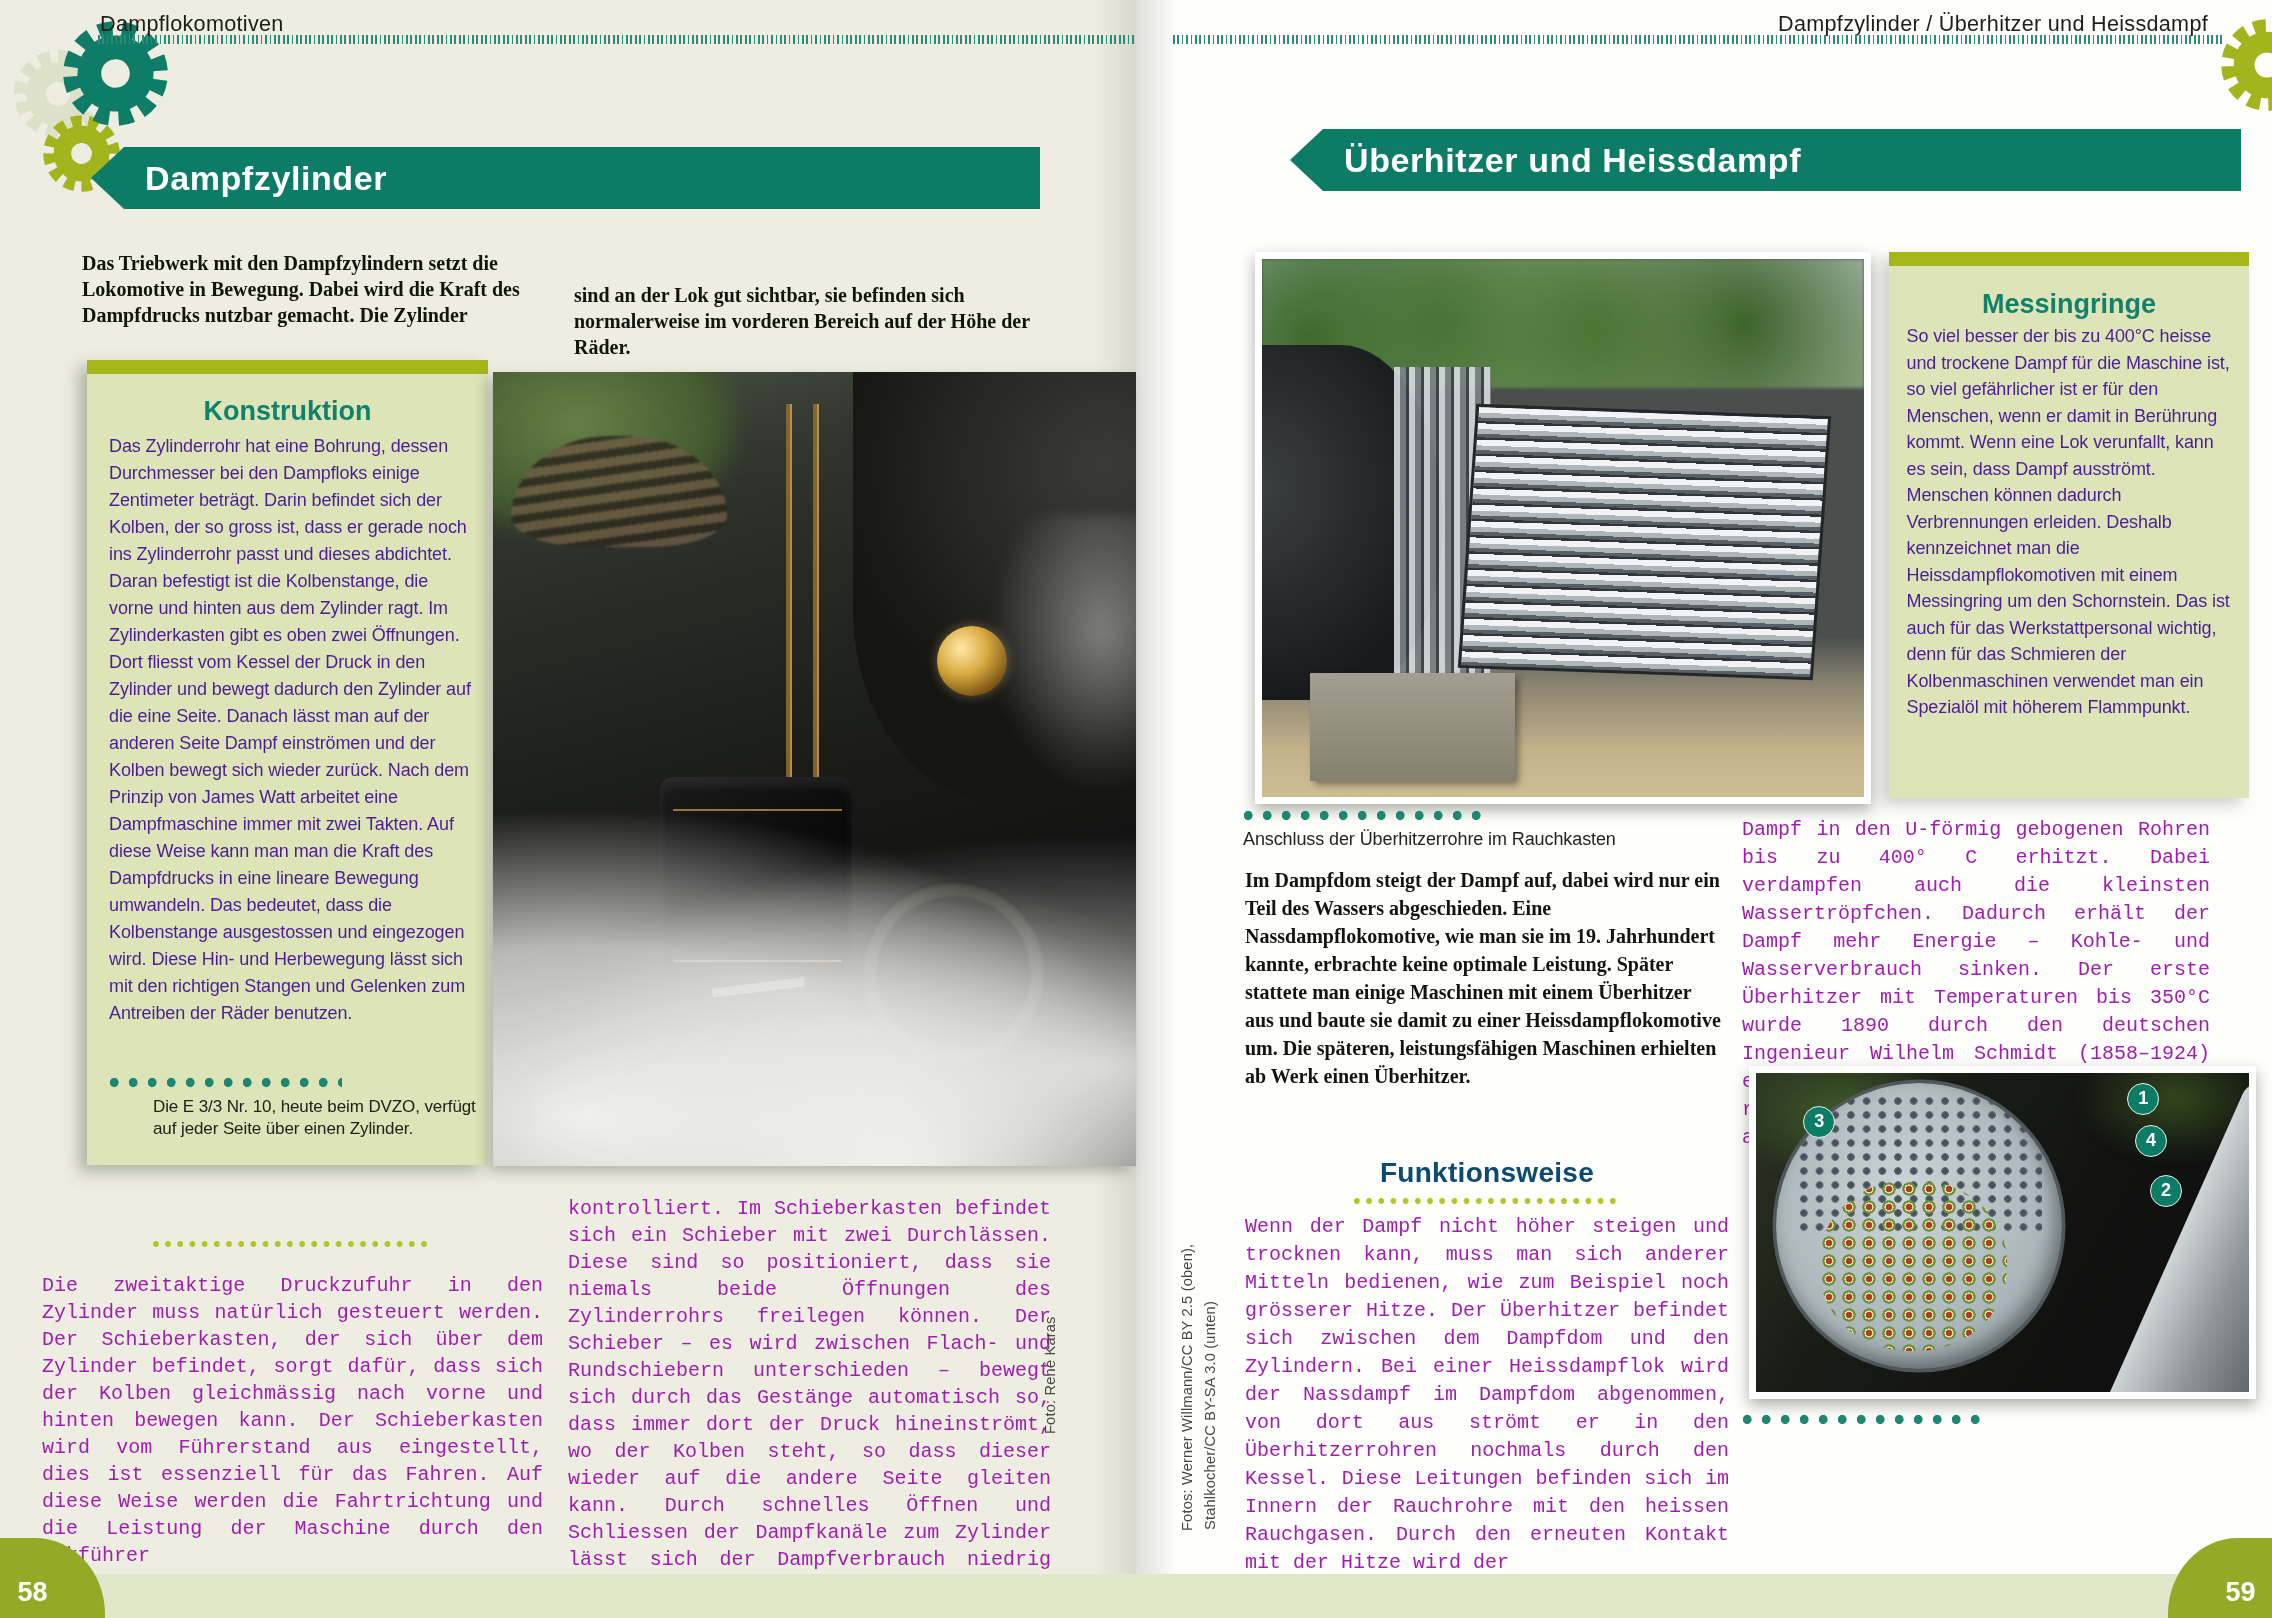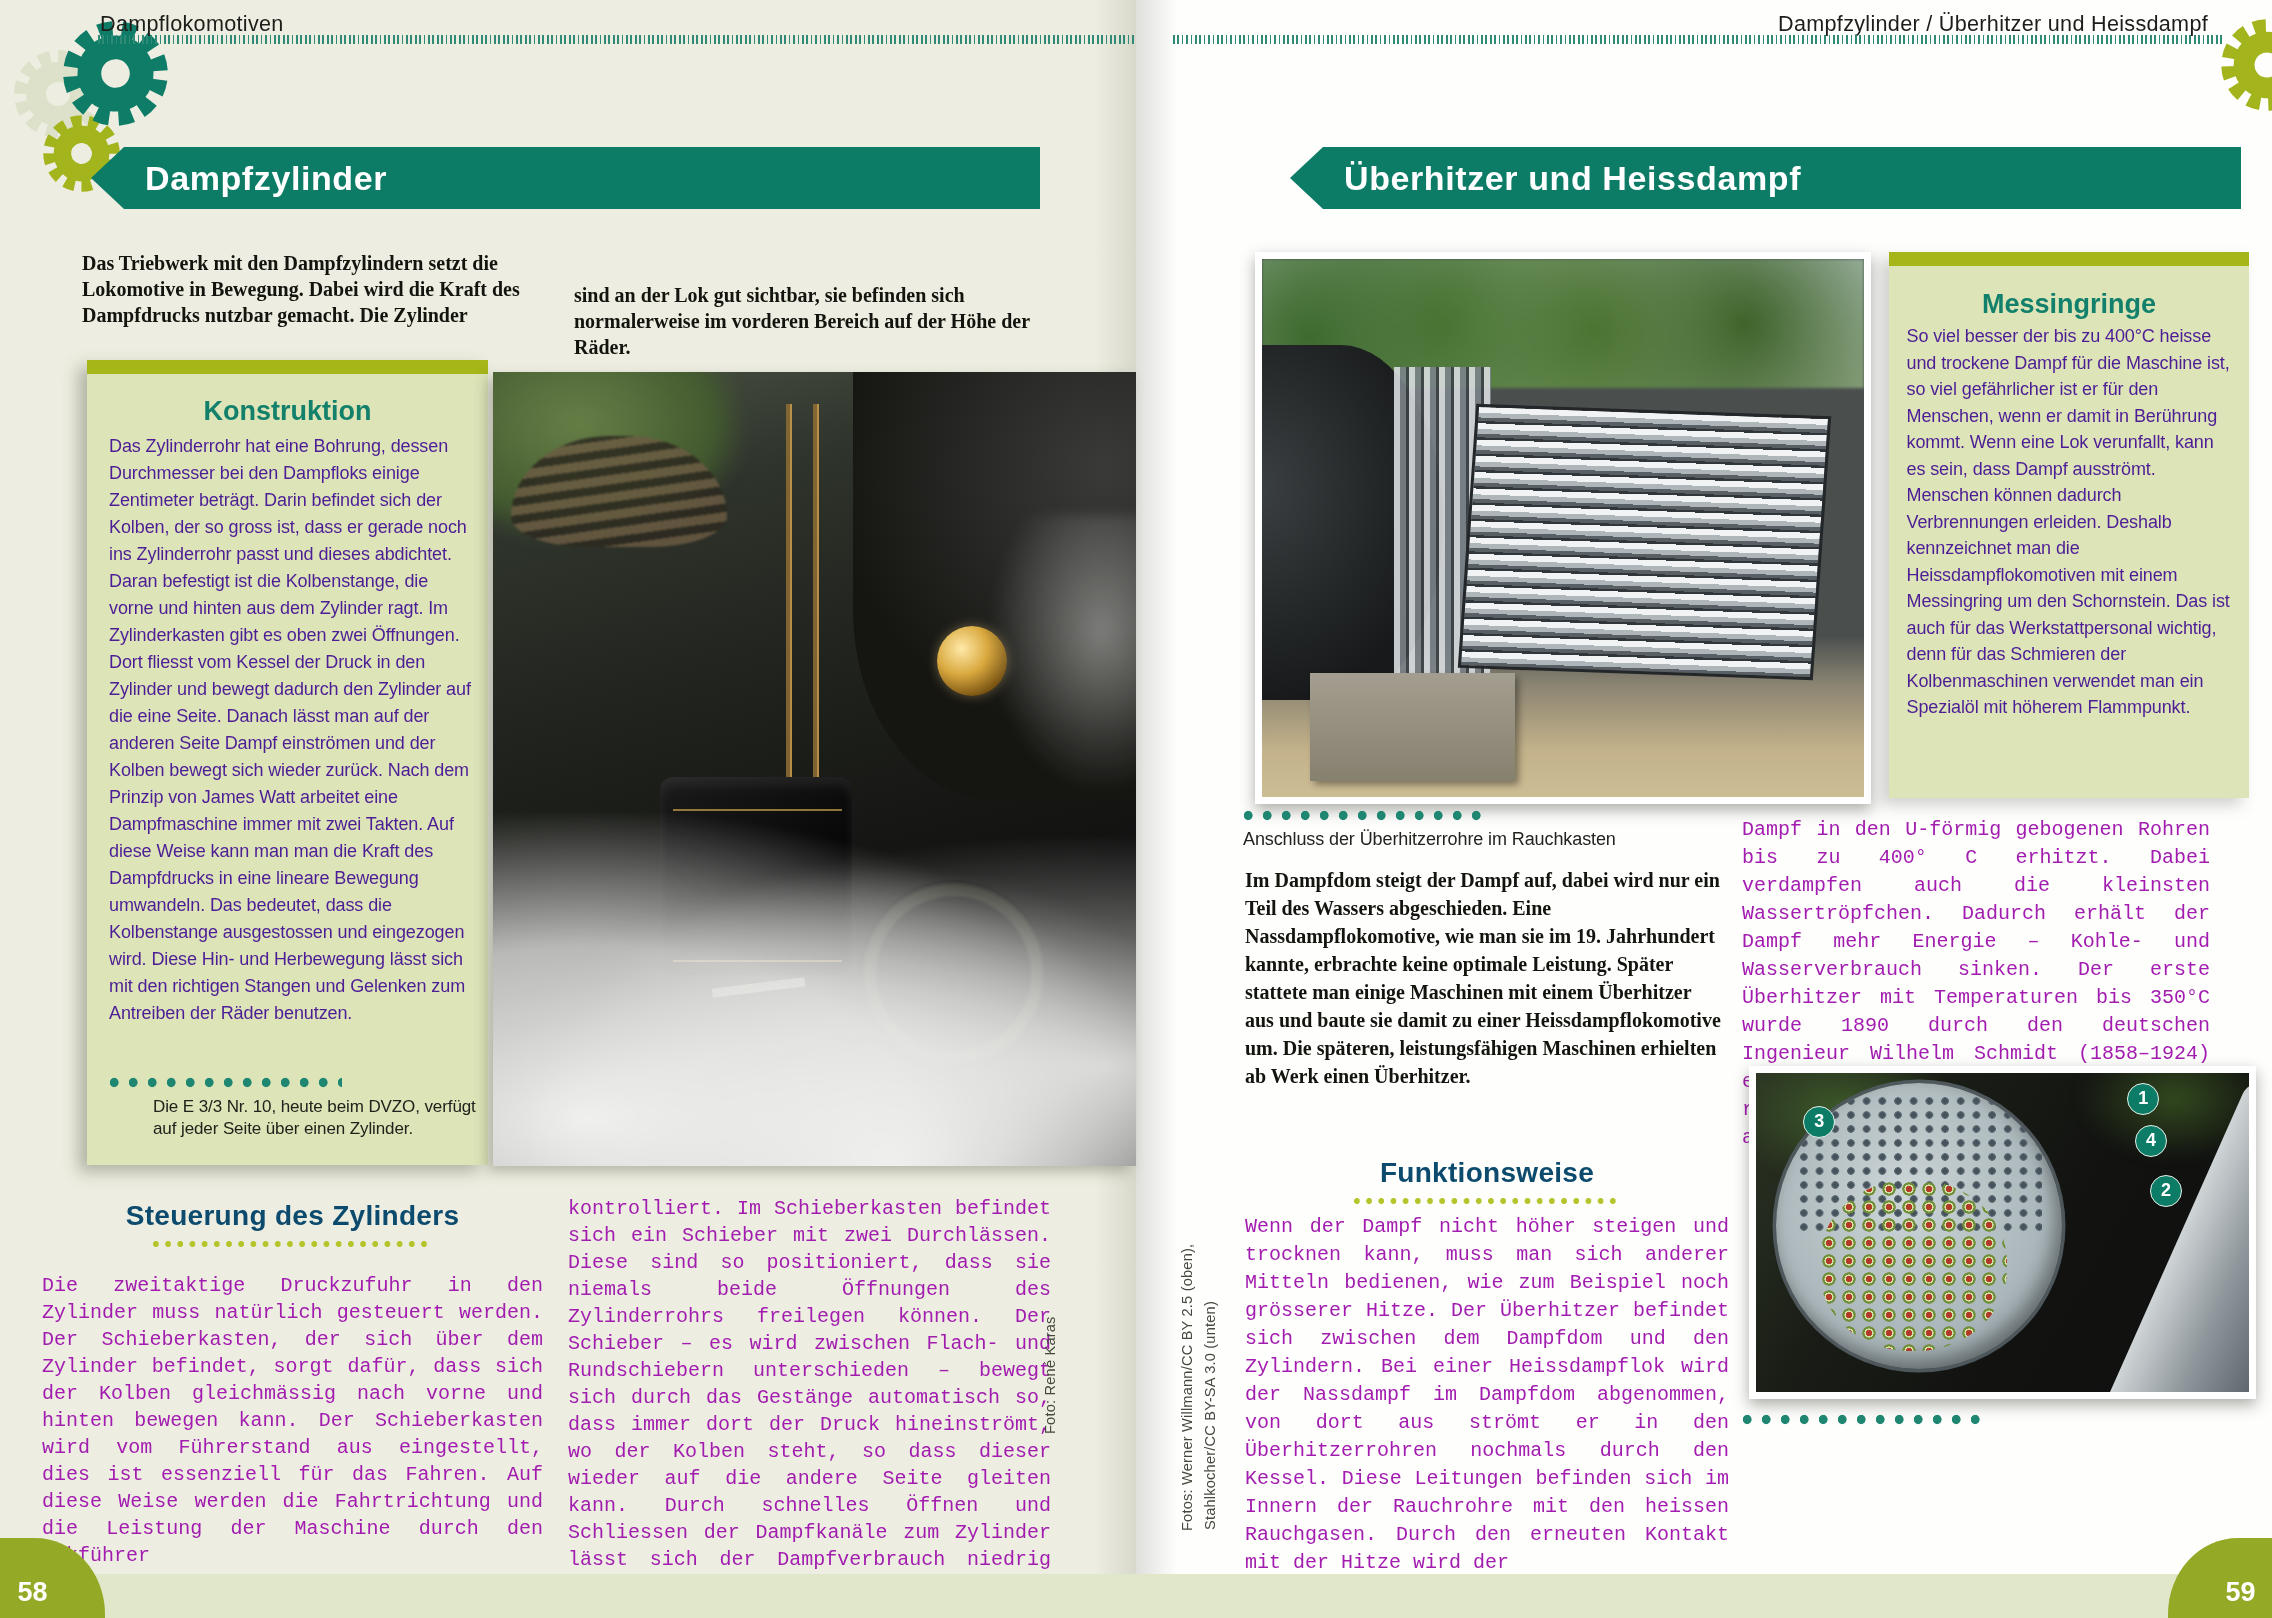--- a/index.html
+++ b/index.html
@@ -117,28 +117,27 @@
     <div class="ph-layer" style="left:69%;top:32%;width:70px;height:70px;border-radius:50%;background:radial-gradient(circle at 35% 32%,#ffe9a8,#d9a93f 40%,#7a5412 75%,#3d2a08);box-shadow:0 0 11.7px rgba(255,220,140,.35);"></div>
     <div class="ph-layer" style="left:26%;top:51%;width:192px;height:198px;background:linear-gradient(145deg,#1b1b1b,#040404 70%);border-radius:13px;box-shadow:inset 0 8.2px 11.7px rgba(255,255,255,.08);"></div>
     <div class="ph-layer" style="left:28%;top:55%;width:169px;height:2.3px;background:#caa24c;opacity:.7;"></div>
     <div class="ph-layer" style="left:28%;top:74%;width:169px;height:2.3px;background:#caa24c;opacity:.55;"></div>
     <div class="ph-layer" style="left:57%;top:64%;width:187px;height:187px;border-radius:50%;background:radial-gradient(circle,#0c0c0c 57%,#26261f 60% 66%,#0b0b0b 70%);opacity:.95;"></div>
     <div class="ph-layer" style="left:34%;top:77%;width:93px;height:9.3px;background:#d8d0c0;opacity:.5;transform:rotate(-7deg);"></div>
     <div class="ph-layer" style="left:-35px;right:-23px;bottom:-29px;height:48%;background:radial-gradient(ellipse at 18% 80%,rgba(250,250,248,.95),rgba(240,240,238,.75) 40%,rgba(230,230,228,0) 72%),radial-gradient(ellipse at 62% 92%,rgba(252,252,250,.9),rgba(252,252,250,0) 60%),radial-gradient(ellipse at 92% 66%,rgba(245,245,242,.8),rgba(245,245,242,0) 65%);filter:blur(3.5px);"></div>
     <div class="ph-layer" style="right:-17.5px;top:18%;width:175px;height:292px;background:radial-gradient(ellipse at 70% 40%,rgba(235,235,232,.45),rgba(235,235,232,0) 65%);filter:blur(5.8px);"></div>
   </div>
 
-  <div class="sec-head" style="position:absolute;left:42px;top:1200px;width:501px;">Steuerung des Zylinders</div>
   <div class="dots-lime" style="left:153px;top:1241px;width:280px;"></div>
   <div class="serif-body" style="position:absolute;left:42px;top:1272px;width:501px;">Die zweitaktige Druckzufuhr in den Zylinder muss natürlich gesteuert werden. Der Schieberkasten, der sich über dem Zylinder befindet, sorgt dafür, dass sich der Kolben gleichmässig nach vorne und hinten bewegen kann. Der Schieberkasten wird vom Führerstand aus eingestellt, dies ist essenziell für das Fahren. Auf diese Weise werden die Fahrtrichtung und die Leistung der Maschine durch den Lokführer</div>
   <div class="serif-body" style="position:absolute;left:568px;top:1195px;width:483px;">kontrolliert. Im Schieberkasten befindet sich ein Schieber mit zwei Durchlässen. Diese sind so positioniert, dass sie niemals beide Öffnungen des Zylinderrohrs freilegen können. Der Schieber – es wird zwischen Flach- und Rundschiebern unterschieden – bewegt sich durch das Gestänge automatisch so, dass immer dort der Druck hineinströmt, wo der Kolben steht, so dass dieser wieder auf die andere Seite gleiten kann. Durch schnelles Öffnen und Schliessen der Dampfkanäle zum Zylinder lässt sich der Dampfverbrauch niedrig halten.</div>
 
   <div class="credit" style="left:1042px;top:1294px;height:140px;">Foto: René Karas</div>
 
-  <div class="banner" style="left:1290px;top:147px;width:951px;">
+  <div class="banner" style="left:1290px;top:129px;width:951px;">
     <span class="banner-text">Überhitzer und Heissdampf</span>
   </div>
 
   <div class="photo framed" style="left:1255px;top:252px;width:602px;height:538px;background:#4a4f4e;">
     <div class="ph-layer" style="left:0;top:0;width:100%;height:24%;background:radial-gradient(circle at 8% 60%,#3e6a2e,rgba(0,0,0,0) 55%),radial-gradient(circle at 30% 50%,#567f3a,rgba(0,0,0,0) 50%),radial-gradient(circle at 55% 55%,#48702f,rgba(0,0,0,0) 55%),radial-gradient(circle at 80% 50%,#3c6129,rgba(0,0,0,0) 50%),linear-gradient(180deg,#d7e4ea,#b9c8b2);filter:blur(1.7px);"></div>
     <div class="ph-layer" style="left:0;bottom:0;width:100%;height:30%;background:linear-gradient(180deg,rgba(0,0,0,0),#8b8472 30%,#c2b189 70%,#cdbd95);"></div>
     <div class="ph-layer" style="left:-4%;top:16%;width:34%;height:66%;background:radial-gradient(ellipse at 10% 40%,#3a3f41,#17191a 72%);border-radius:0 50% 50% 0/0 50% 50% 0;"></div>
     <div class="ph-layer" style="left:22%;top:20%;width:16%;height:58%;background:repeating-linear-gradient(90deg,#d9dde0 0 5.8px,#7b8389 5.8px 11.7px,#3c4246 11.7px 15px);opacity:.9;"></div>
     <div class="ph-layer" style="left:34%;top:28%;width:58%;height:48%;background:repeating-linear-gradient(180deg,#f1f3f4 0 5.8px,#aeb6ba 5.8px 10.5px,#596065 10.5px 14px,#30363a 14px 16.3px);transform:skew(-4deg,2deg);border:3.5px solid #23272a;"></div>
     <div class="ph-layer" style="left:8%;bottom:3%;width:34%;height:20%;background:linear-gradient(180deg,#a49e90,#86806f);box-shadow:3.5px 3.5px 7px rgba(0,0,0,.4);"></div>

